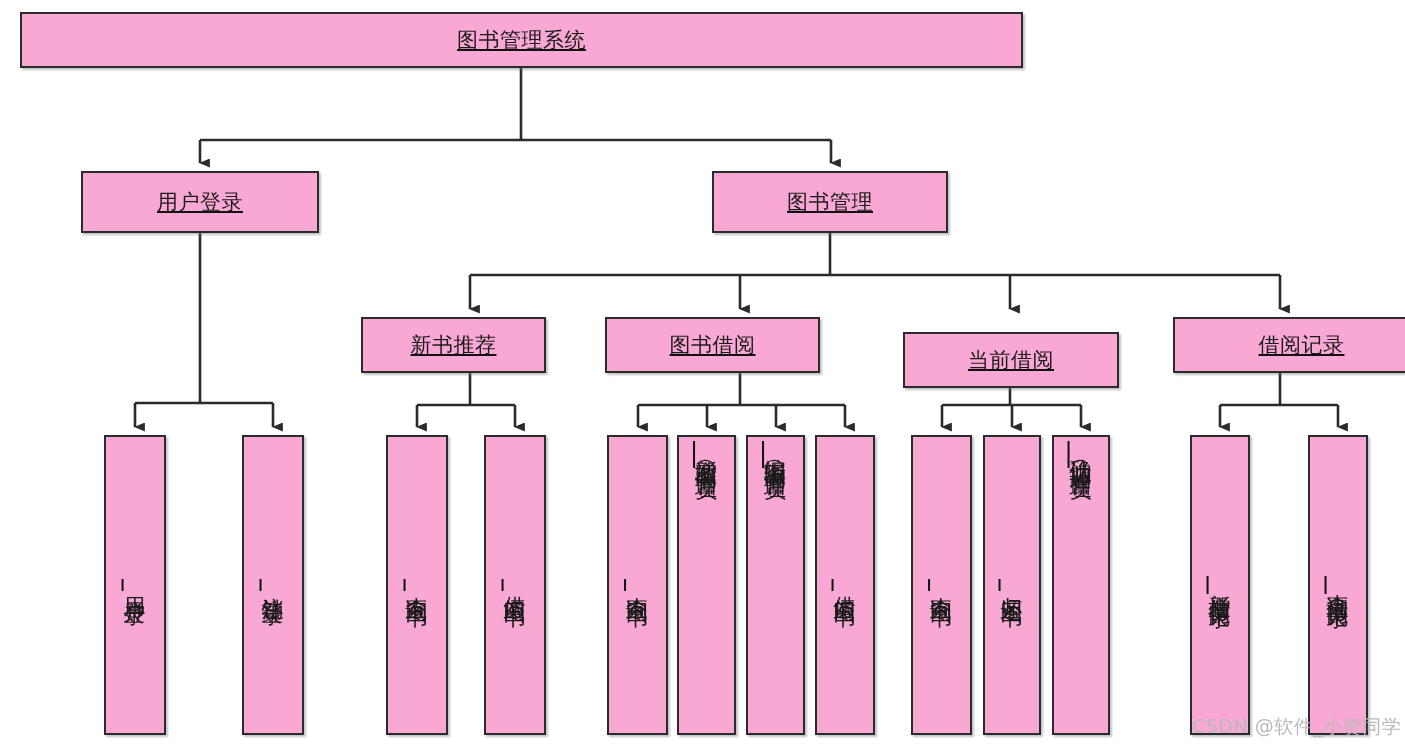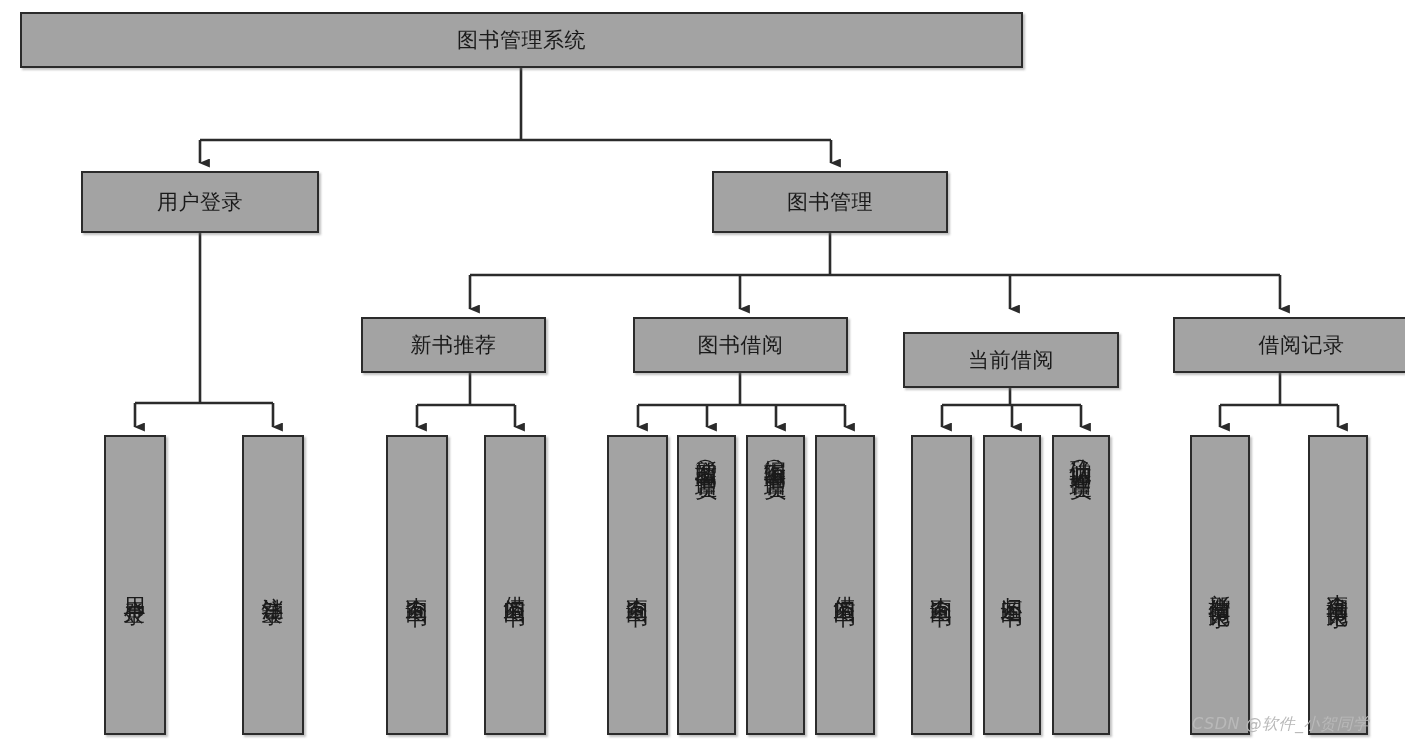--- a/index.html
+++ b/index.html
@@ -23,27 +23,28 @@
     position: absolute;
     left: 0;
     top: 0;
     width: 1405px;
     height: 747px;
     pointer-events: none;
   }
   .node {
     position: absolute;
     box-sizing: border-box;
-    background: #a3a3a3;
+    background: #f9a8d4;
     border: 2.5px solid #2b2b2b;
     box-shadow: 2px 2px 2px rgba(120,120,120,0.45);
     display: flex;
     align-items: center;
     justify-content: center;
     z-index: 2;
+    text-decoration: underline;
   }
   .node .label {
     font-size: 21px;
     line-height: 1.18;
     color: #1a1a1a;
     letter-spacing: 0.5px;
     white-space: nowrap;
     text-align: center;
   }
   
@@ -67,26 +68,25 @@
     
     margin-top: auto;
     margin-bottom: auto;
   }
   .node.leaf.topalign .label {
     margin-top: 4px;
     margin-bottom: auto;
   }
   .watermark {
     position: absolute;
-    font-size: 16px;
+    font-size: 19px;
     color: #b9b9b9;
     white-space: nowrap;
     z-index: 3;
     letter-spacing: 0.5px;
-    font-style: italic;
   }
 </style>
 </head>
 <body>
 
 <div id="canvas">
 
   <svg id="edges" viewBox="0 0 1405 747" xmlns="http://www.w3.org/2000/svg">
     <defs>
       <marker id="arrow" viewBox="0 0 10 12" refX="5" refY="11" markerWidth="9" markerHeight="11" orient="auto-start-reverse" markerUnits="userSpaceOnUse">
@@ -144,21 +144,21 @@
   <div class="node" id="n-l2-0" style="left: 81px; top: 171px; width: 238px; height: 62px;">
     <span class="label">用户登录</span>
   </div>
   <div class="node" id="n-l2-1" style="left: 712px; top: 171px; width: 236px; height: 62px; justify-content: center;">
     <span class="label">图书管理</span>
   </div>
 
   <div class="node" id="n-l3-0" style="left: 361px; top: 317px; width: 185px; height: 56px;">
     <span class="label">新书推荐</span>
   </div>
-  <div class="node" id="n-l3-1" style="left: 633px; top: 317px; width: 215px; height: 56px;">
+  <div class="node" id="n-l3-1" style="left: 605px; top: 317px; width: 215px; height: 56px;">
     <span class="label">图书借阅</span>
   </div>
   <div class="node" id="n-l3-2" style="left: 903px; top: 332px; width: 216px; height: 56px;">
     <span class="label">当前借阅</span>
   </div>
   <div class="node" id="n-l3-3" style="left: 1173px; top: 317px; width: 257px; height: 56px;">
     <span class="label">借阅记录</span>
   </div>
 
   <div class="node leaf mid" id="n-leaf-0" style="left: 104px; top: 435px; width: 62px; height: 300px;">

